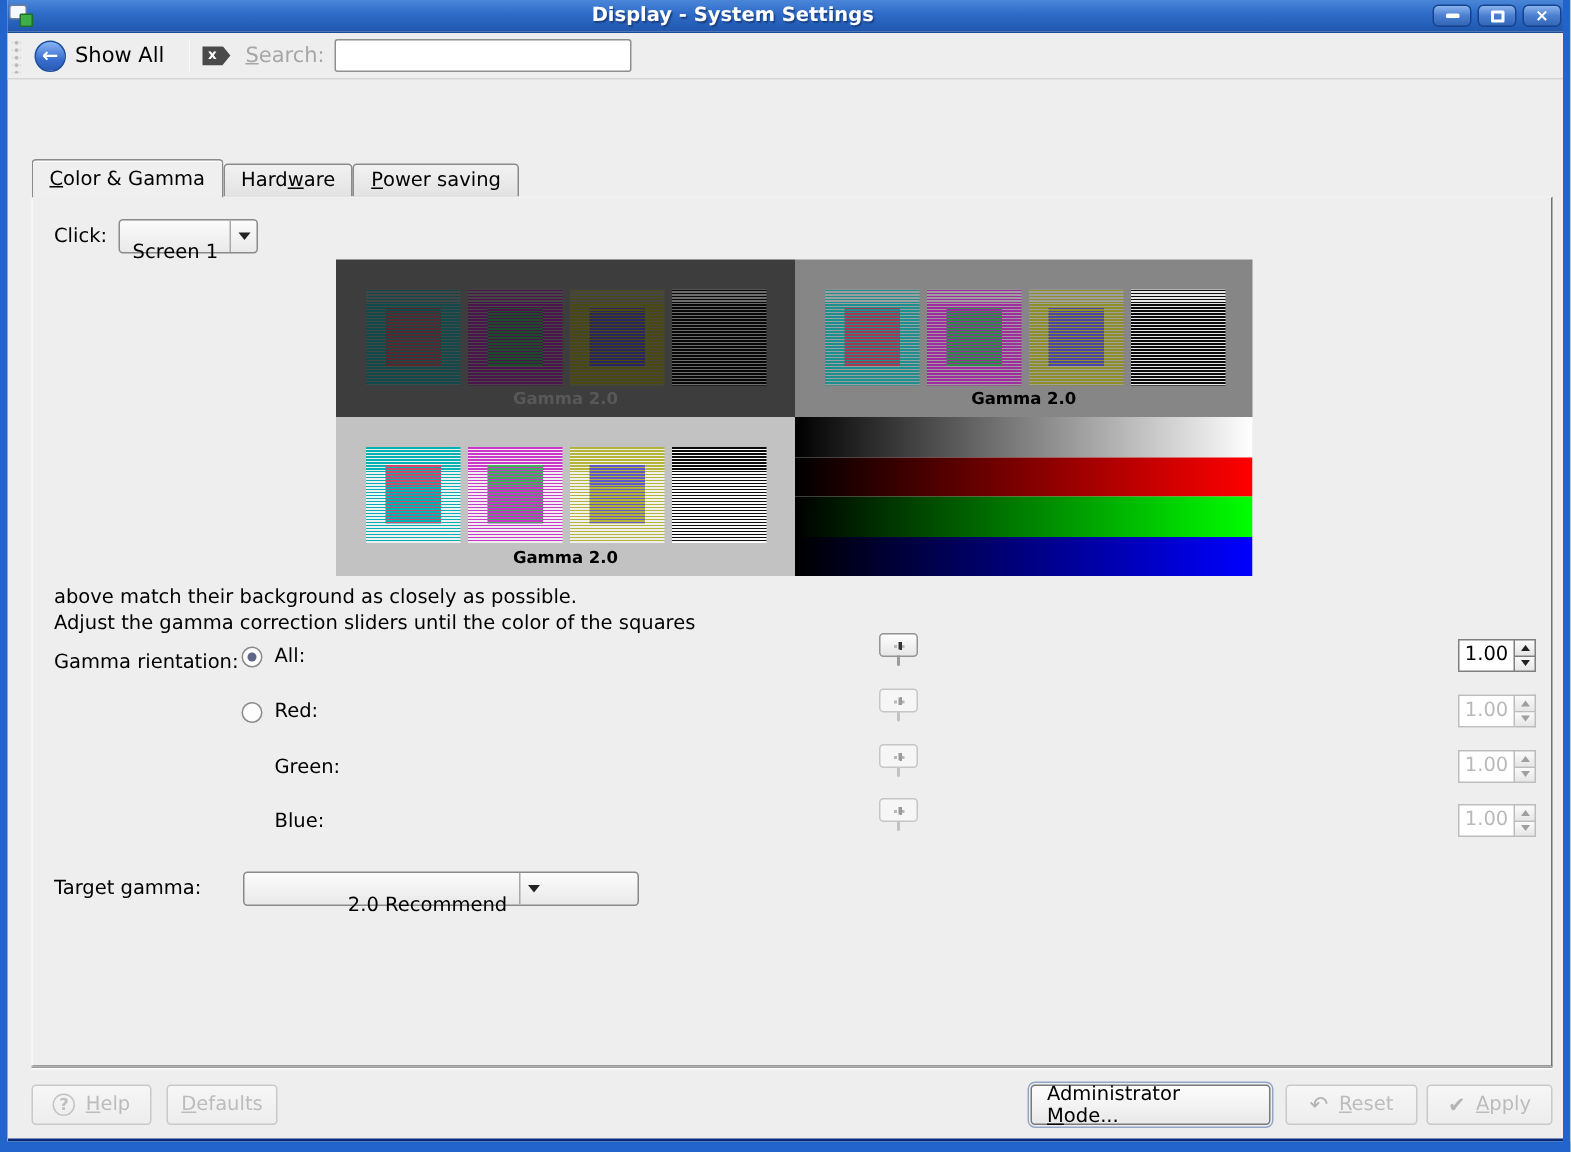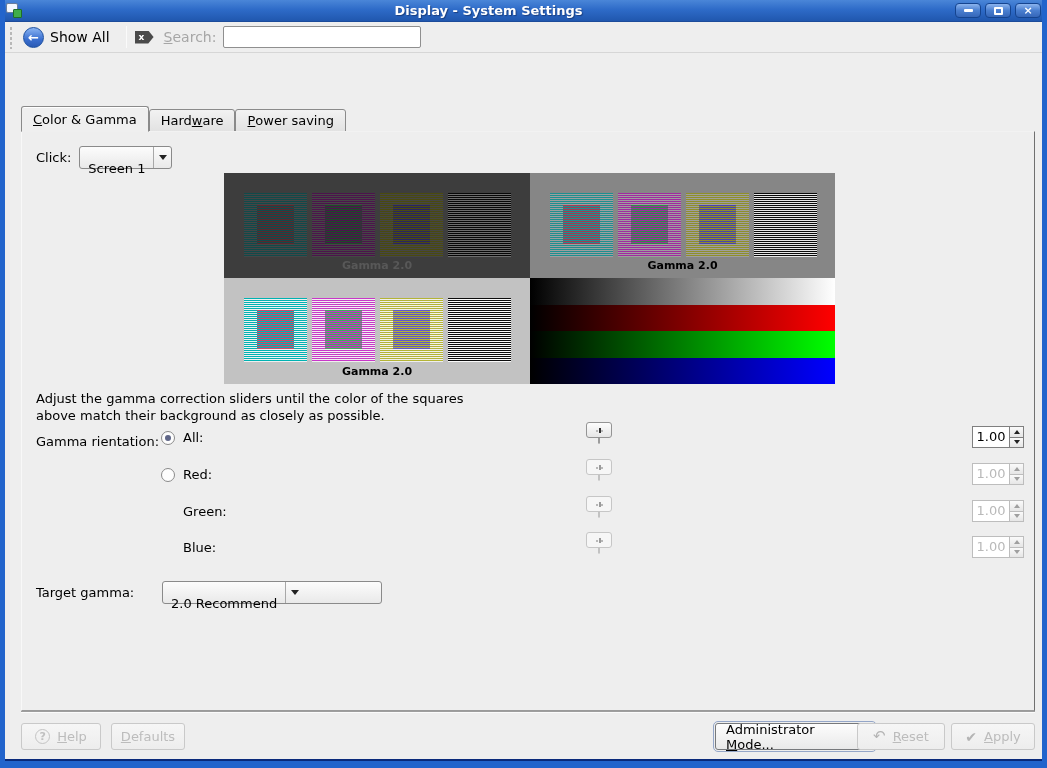--- a/index.html
+++ b/index.html
@@ -150,33 +150,33 @@
   .tri-up-s  { width:0; height:0; border-left:3px solid transparent; border-right:3px solid transparent; border-bottom:4px solid #222; }
   .tri-dn-s  { width:0; height:0; border-left:3px solid transparent; border-right:3px solid transparent; border-top:4px solid #222; }
   .spin.disabled .sval { color:#b9b9b9; border-color:#bdbdbd; }
   .spin.disabled .sb { border-color:#bdbdbd; }
   .spin.disabled .tri-up-s { border-bottom-color:#9f9f9f; }
   .spin.disabled .tri-dn-s { border-top-color:#9f9f9f; }
 
   
   .tg-row { position:absolute; left:14px; top:449px; display:flex; align-items:center; }
   .tg-label { width:126px; }
-  .tg-combo { width:220px; justify-content:flex-start; }
+  .tg-combo { width:264px; justify-content:center; }
 
   
   .footer-sep { position:absolute; left:16px; top:711px; width:1014px; height:2px;
                 border-top:1px solid #9e9e9e; border-bottom:1px solid #fbfbfb; }
   .footer { position:absolute; left:16px; top:723px; width:1014px; height:28px; }
   .btn { position:absolute; height:27px; border:1px solid #9a9a9a; border-radius:3px;
          background:linear-gradient(#fdfdfd,#e9e9e9); display:flex; align-items:center; justify-content:center; gap:7px;
          font-size:13px; padding:0 10px; }
   .btn.disabled { color:#bcbcbc; border-color:#c9c9c9; background:linear-gradient(#f6f6f6,#ededed); }
   .btn-help { left:0; width:80px; }
   .btn-defaults { left:90px; width:74px; }
-  .btn-admin { left:666px; width:160px; outline:1px solid #94a6c8; outline-offset:1px; border-color:#77797c;margin-left:28px; }
+  .btn-admin { left:666px; width:160px; outline:1px solid #94a6c8; outline-offset:1px; border-color:#77797c; }
   .btn-reset { left:836px; width:88px; }
   .btn-apply { left:930px; width:84px; }
   .ico-help { width:15px; height:15px; border-radius:50%; border:1px solid #c4c4c4; color:#c0c0c0;
               font-size:11px; font-weight:bold; display:flex; align-items:center; justify-content:center; }
   .ico-undo { color:#b4b4b4; font-size:15px; line-height:15px; }
   .ico-check { color:#b4b4b4; font-size:14px; line-height:14px; }
   u { text-decoration:underline; }
 </style>
 </head>
 <body>
@@ -282,22 +282,22 @@
       </div>
       <div class="quad q-br">
         <span class="bar bar-gray"></span>
         <span class="bar bar-red"></span>
         <span class="bar bar-green"></span>
         <span class="bar bar-blue"></span>
       </div>
     </div>
 
     <div class="instructions">
+      <div>above match their background as closely as possible.</div>
       <div>Adjust the gamma correction sliders until the color of the squares</div>
-      <div>above match their background as closely as possible.</div>
     </div>
 
     <span class="gc-label">Gamma rientation:</span>
 
     <div class="srow srow-all">
       <span class="radio checked"></span>
       <span class="rlabel">All:</span>
       <span class="slider">
         <span class="track"><span class="handle" style="left: calc(25.6% - 13px);"></span></span>
         <span class="ticks"><i style="left: calc(0% + 0px);"></i><i style="left: calc(10% + 0px);"></i><i style="left: calc(20% + 0px);"></i><i style="left: calc(30% + 0px);"></i><i style="left: calc(40% + 0px);"></i><i style="left: calc(50% + 0px);"></i><i style="left: calc(60% + 0px);"></i><i style="left: calc(70% + 0px);"></i><i style="left: calc(80% + 0px);"></i><i style="left: calc(90% + 0px);"></i><i style="left: calc(100% - 1px);"></i></span>

